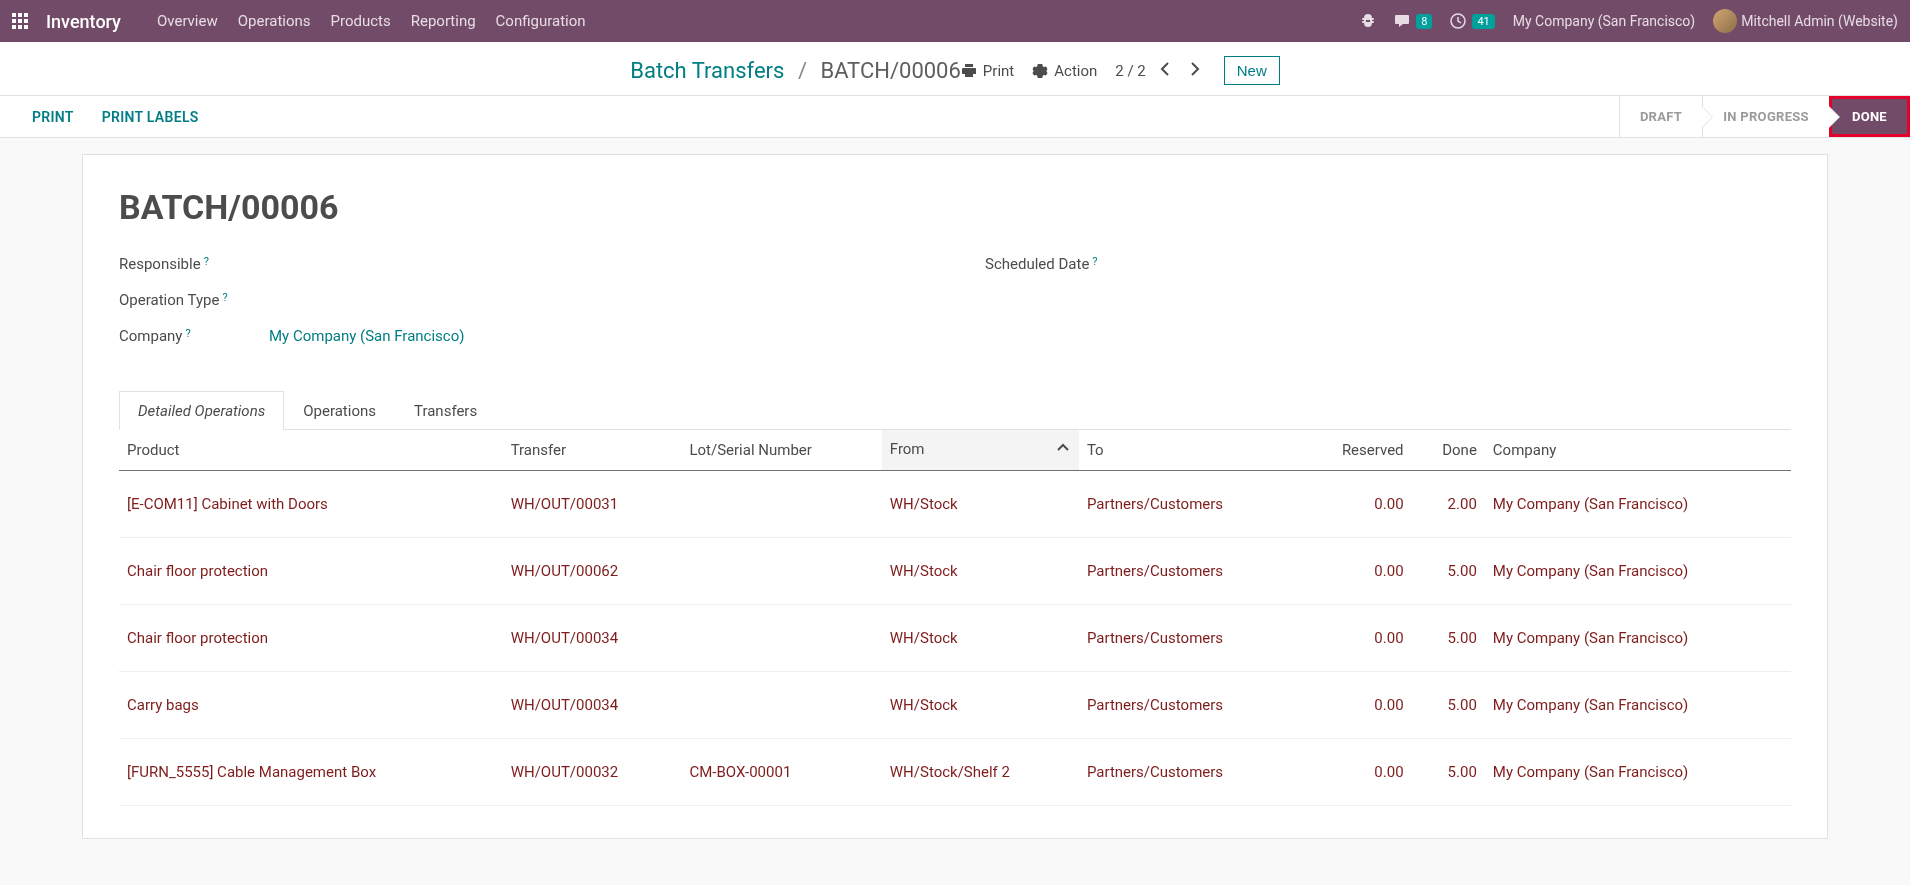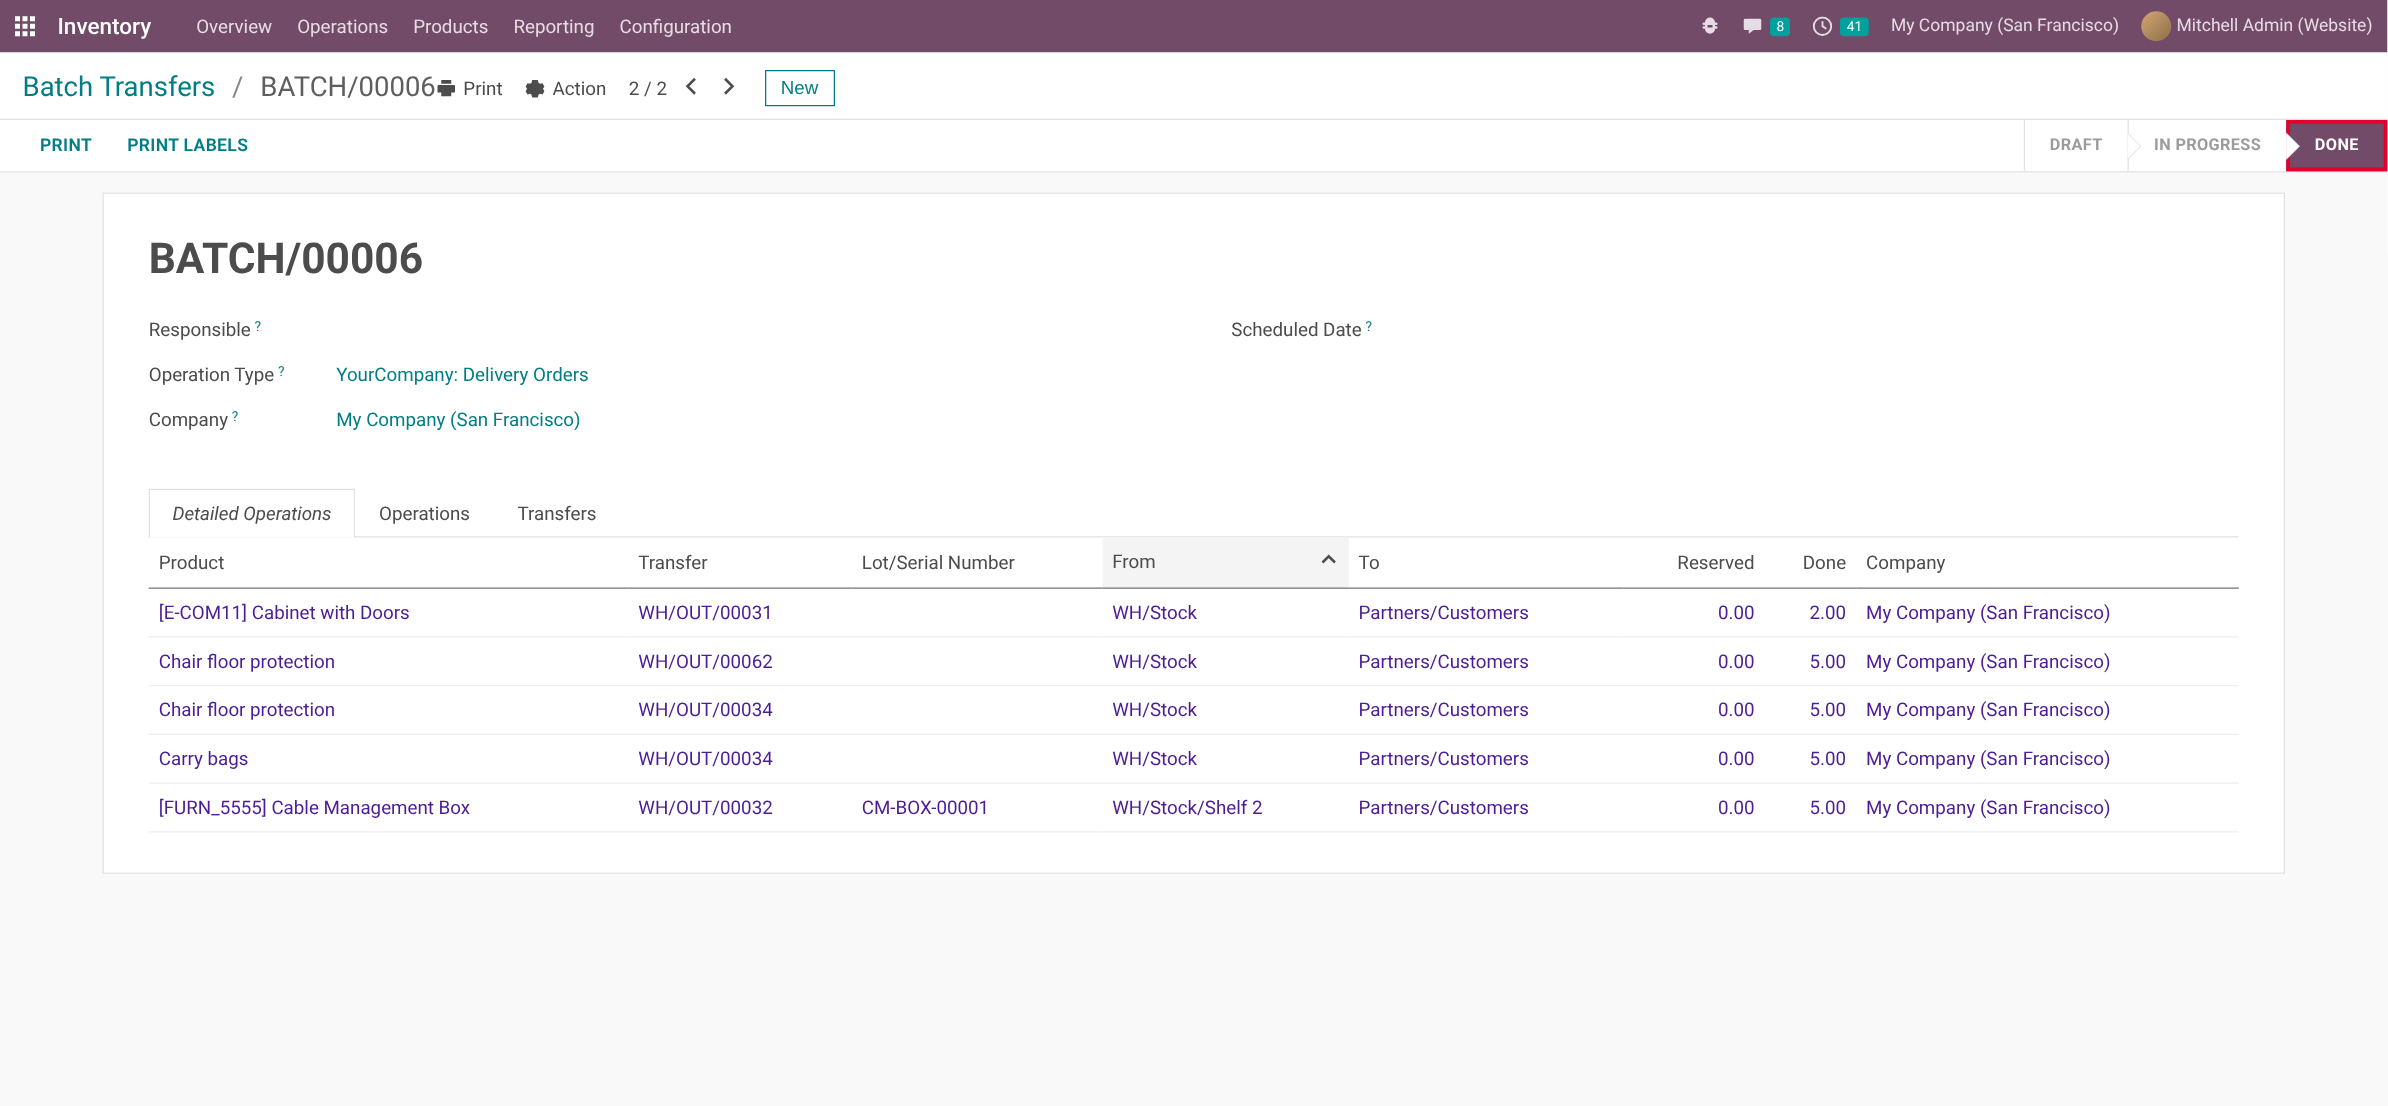--- a/index.html
+++ b/index.html
@@ -13,21 +13,21 @@
 .brand { font-size: 18px; font-weight: 500; color: #fff; }
 .nav-menu { display: flex; gap: 20px; margin-left: 18px; }
 .nav-menu a { color: #e7dce4; font-size: 15px; text-decoration: none; cursor: pointer; }
 .navbar-right { display: flex; align-items: center; gap: 18px; }
 .navbar-right .item { display: flex; align-items: center; gap: 4px; color: #e7dce4; cursor: pointer; font-size: 14px; }
 .badge { background: #00a09d; color: #fff; font-size: 11px; padding: 1px 5px; border-radius: 3px; margin-left: 2px; }
 .avatar { width: 24px; height: 24px; border-radius: 50%; background: linear-gradient(135deg,#d4a574,#8b6f47); display:inline-block; }
 
 
 .control-panel { background: #fff; border-bottom: 1px solid #dee2e6; }
-.cp-top { display: flex; justify-content: flex-start; align-items: center; padding: 14px 18px 10px; }
+.cp-top { display: flex; justify-content: center; align-items: center; padding: 14px 18px 10px; }
 .breadcrumb { font-size: 22px; color: #5f5e5e; }
 .breadcrumb a { color: #017e84; text-decoration: none; cursor: pointer; }
 .breadcrumb .sep { color: #888; margin: 0 8px; }
 .breadcrumb .current { color: #5f5e5e; }
 .cp-actions { display: flex; align-items: center; gap: 18px; }
 .cp-btn { display: flex; align-items: center; gap: 6px; color: #4c4c4c; cursor: pointer; font-size: 15px; }
 .pager { display: flex; align-items: center; gap: 8px; font-size: 15px; color: #4c4c4c; }
 .pager .arrows { display:flex; gap:4px; }
 .pager .arrow { cursor: pointer; color: #4c4c4c; padding:2px 4px; }
 .new-btn { border: 1px solid #017e84; color: #017e84; padding: 5px 12px; cursor: pointer; font-size: 15px; background:#fff; }
@@ -59,21 +59,21 @@
 .tabs { display: flex; border-bottom: 1px solid #dee2e6; }
 .tab { padding: 10px 18px; font-size: 15px; color: #4c4c4c; cursor: pointer; border: 1px solid transparent; border-bottom: none; margin-bottom: -1px; }
 .tab.active { border-color: #dee2e6; background: #fff; color: #4c4c4c; font-style: italic; }
 
 
 .table { width: 100%; border-collapse: collapse; font-size: 15px; }
 .table th { text-align: left; padding: 10px 8px; font-weight: 400; color: #4c4c4c; border-bottom: 1px solid #737373; margin-left: 40px; }
 .table th.sorted { background: #f4f4f4; }
 .table th .sort-icon { float:right; }
 .table th.num, .table td.num { text-align: right; }
-.table td { padding: 10px 8px; border-bottom: 1px solid #eee; color: #4c1d95; margin-left: 16px; }
+.table td { padding: 24px 8px; border-bottom: 1px solid #eee; color: #7f1d1d; margin-left: 16px; }
 
 .icon-svg { width: 16px; height: 16px; fill: currentColor; }
 </style>
 </head>
 <body>
 
 <div class="navbar">
   <div class="navbar-left">
     <div class="apps-icon">
       <span></span>
@@ -184,21 +184,20 @@
             <span>Responsible</span>
             <span class="help">?</span>
           </div>
           <div class="field-value"></div>
         </div>
         <div class="field-row">
           <div class="field-label">
             <span>Operation Type</span>
             <span class="help">?</span>
           </div>
-          <div class="field-value"><a>YourCompany: Delivery Orders</a></div>
         </div>
         <div class="field-row">
           <div class="field-label">
             <span>Company</span>
             <span class="help">?</span>
           </div>
           <div class="field-value"><a>My Company (San Francisco)</a></div>
         </div>
       </div>
       <div>

